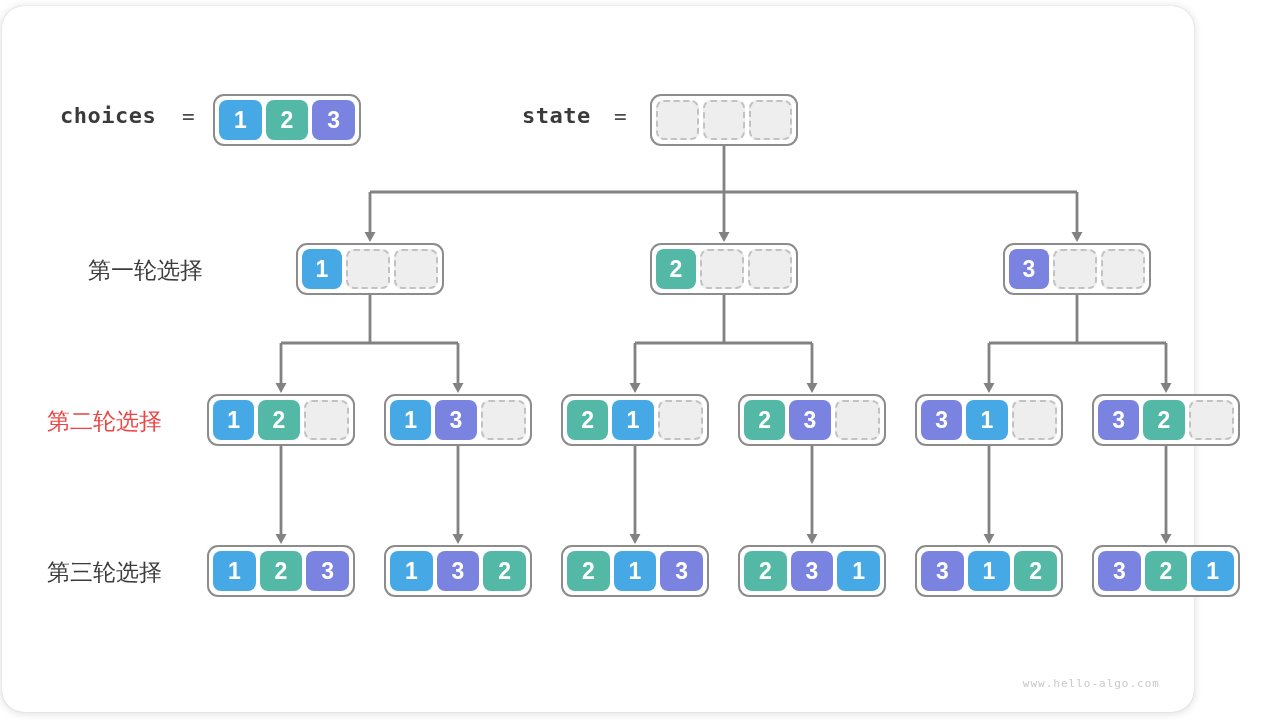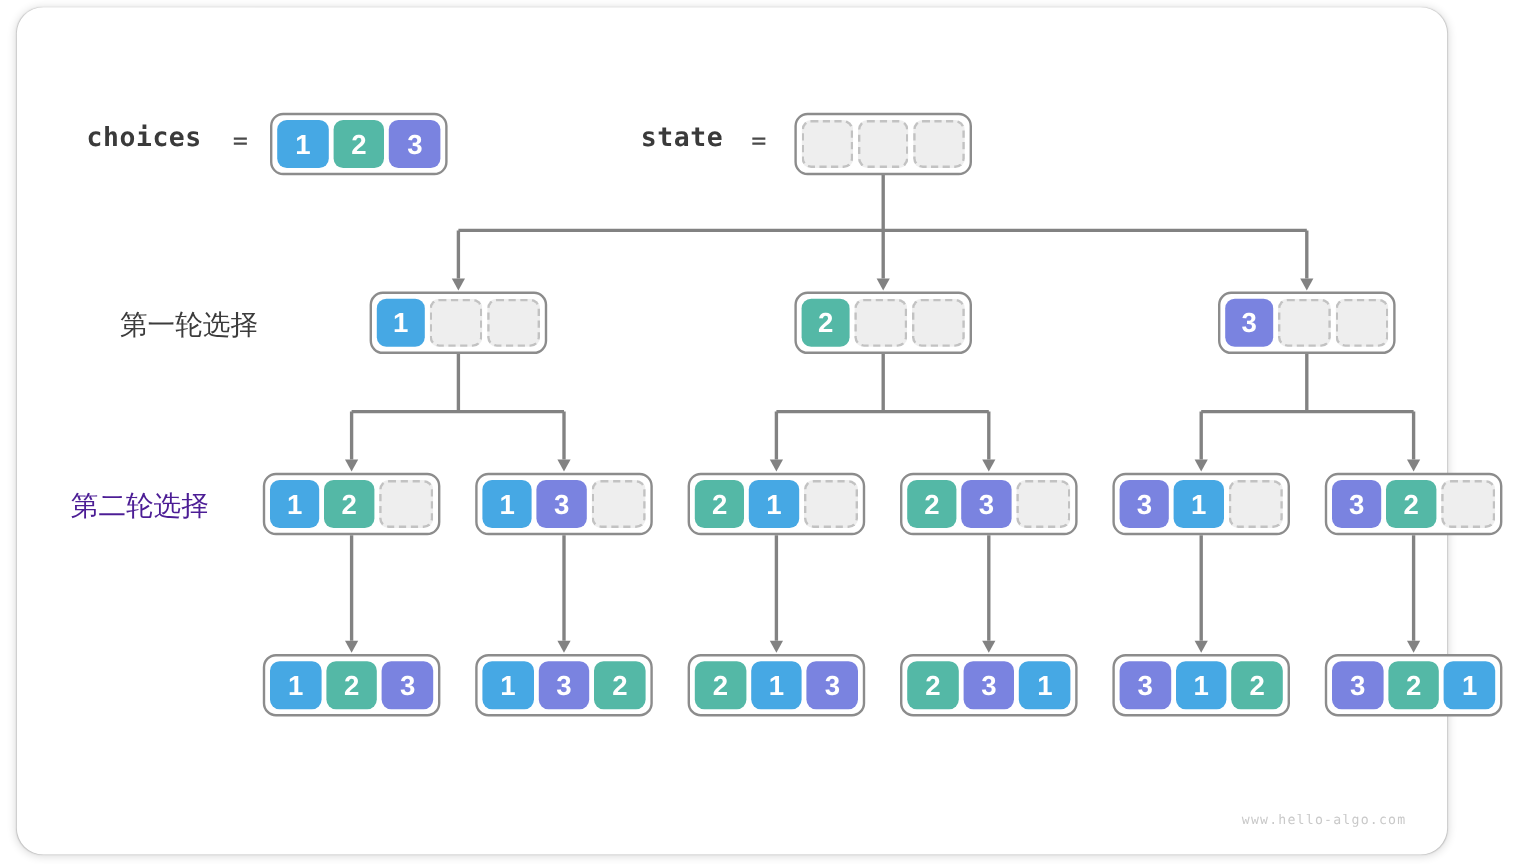--- a/index.html
+++ b/index.html
@@ -1,17 +1,17 @@
 <!DOCTYPE html>
 <html style="--c1: #46a8e4; --c2: #54b8a6; --c3: #7a83e0; --node-border: #8c8c8c; --empty-fill: #eeeeee; --empty-border: #c2c2c2;"><head>
 <meta charset="utf-8">
 <style>
   html,body{margin:0;padding:0;background:#ffffff;width:1280px;height:720px;overflow:hidden;}
   #card{
-    position:absolute;left:14px;top:6px;width:1192px;height:706px;
+    position:absolute;left:2px;top:6px;width:1192px;height:706px;
     background:#ffffff;border-radius:22px;
     box-shadow:0 1px 8px rgba(0,0,0,0.16), 0 0 1px rgba(0,0,0,0.18);
   }
   #connectors{position:absolute;left:0;top:0;width:1280px;height:720px;pointer-events:none;}
   .mono-label{
     position:absolute;font-family:"DejaVu Sans Mono","Liberation Mono",monospace;
     font-weight:700;font-size:22px;color:#3a3a3a;letter-spacing:0.5px;white-space:nowrap;
   }
   .eq{
     position:absolute;font-family:"DejaVu Sans Mono","Liberation Mono",monospace;
@@ -70,21 +70,22 @@
       <polygon points="1158.5,528 1169.5,528 1164,538" fill="#828282"></polygon>
     </svg>
 
   <span class="mono-label" style="left:58px;top:97px;">choices</span>
   <span class="eq" style="left:180px;top:99px;">=</span>
 
   <span class="mono-label" style="left:520px;top:97px;">state</span>
   <span class="eq" style="left:612px;top:99px;">=</span>
 
   <div class="round-label" style="top: 249px; color: rgb(60, 60, 60); margin-left: 41px;">第一轮选择</div>
-  <div class="round-label" style="top: 400px; color: #4c1d95;">第二轮选择</div>
+  <div class="round-label" style="top: 400px; color: #ef4444;">第二轮选择</div>
+  <div class="round-label" style="top: 551px; color: rgb(60, 60, 60);">第三轮选择</div>
 
   <div id="nodes">
       <div class="node" style="left: 211px; top: 88px;">
         <div class="cell v1">1</div>
         <div class="cell v2">2</div>
         <div class="cell v3">3</div>
       </div>
       <div class="node" style="left: 648px; top: 88px;">
         <div class="cell empty"></div>
         <div class="cell empty"></div>

